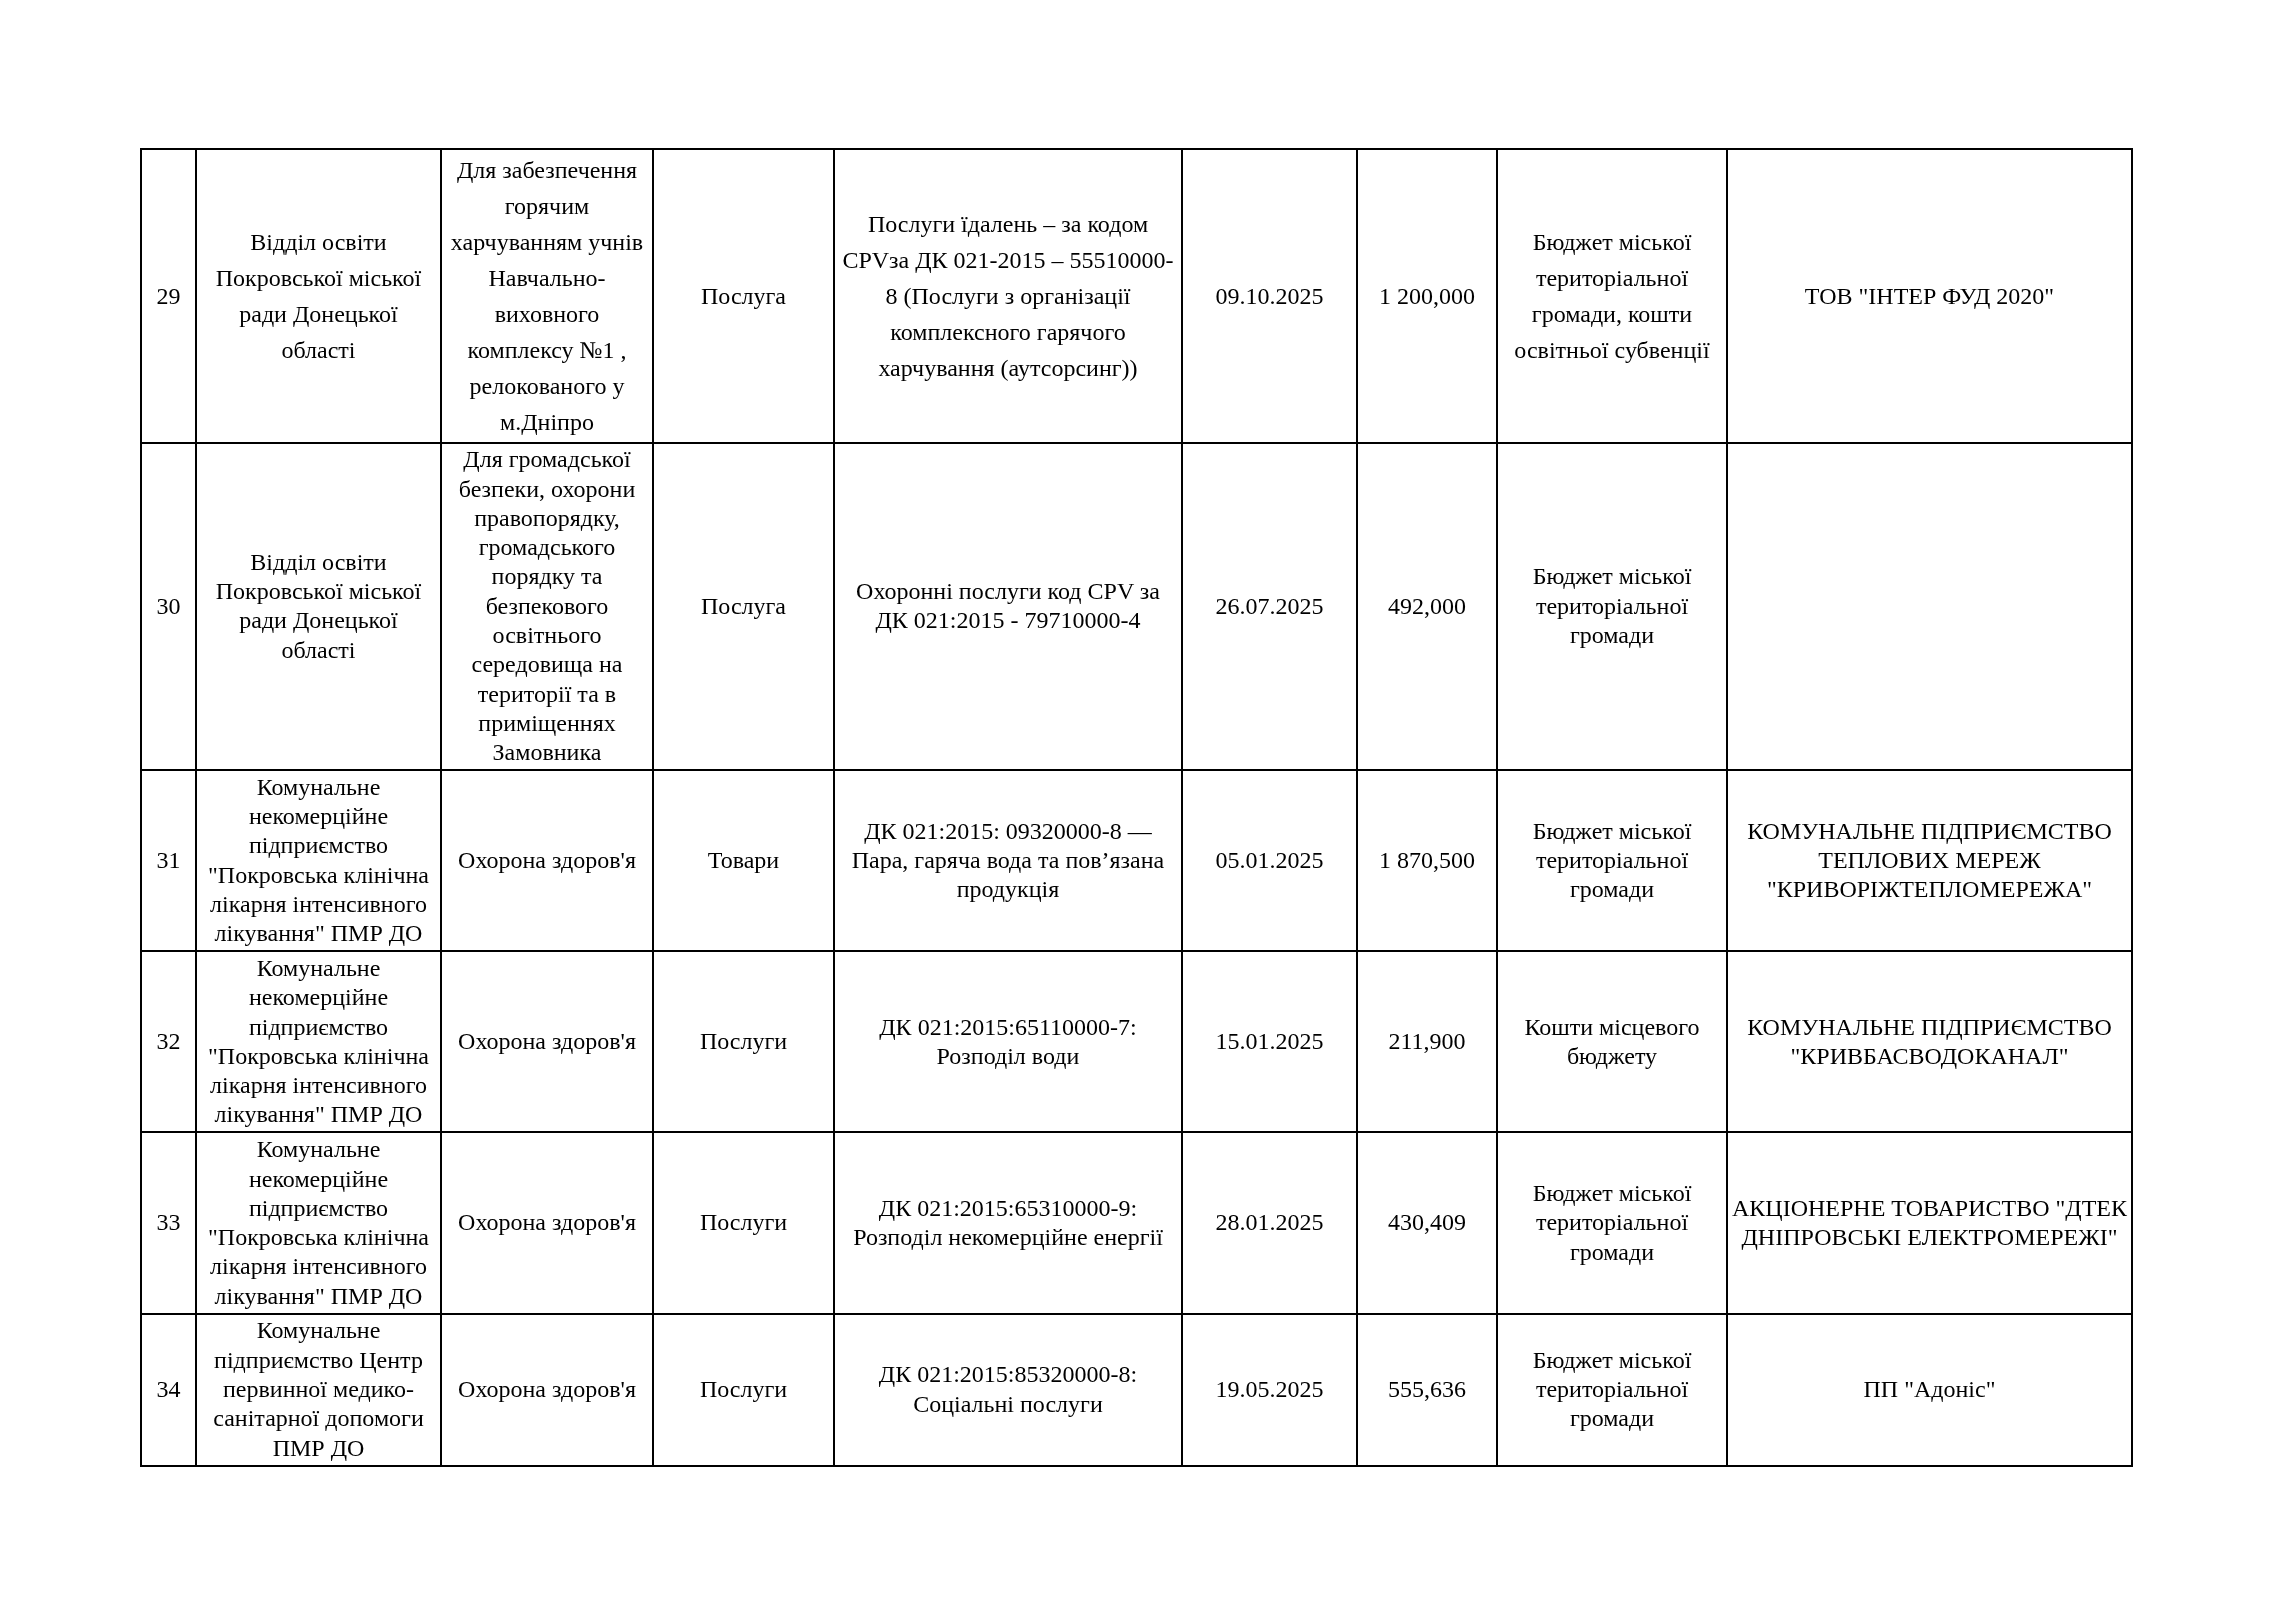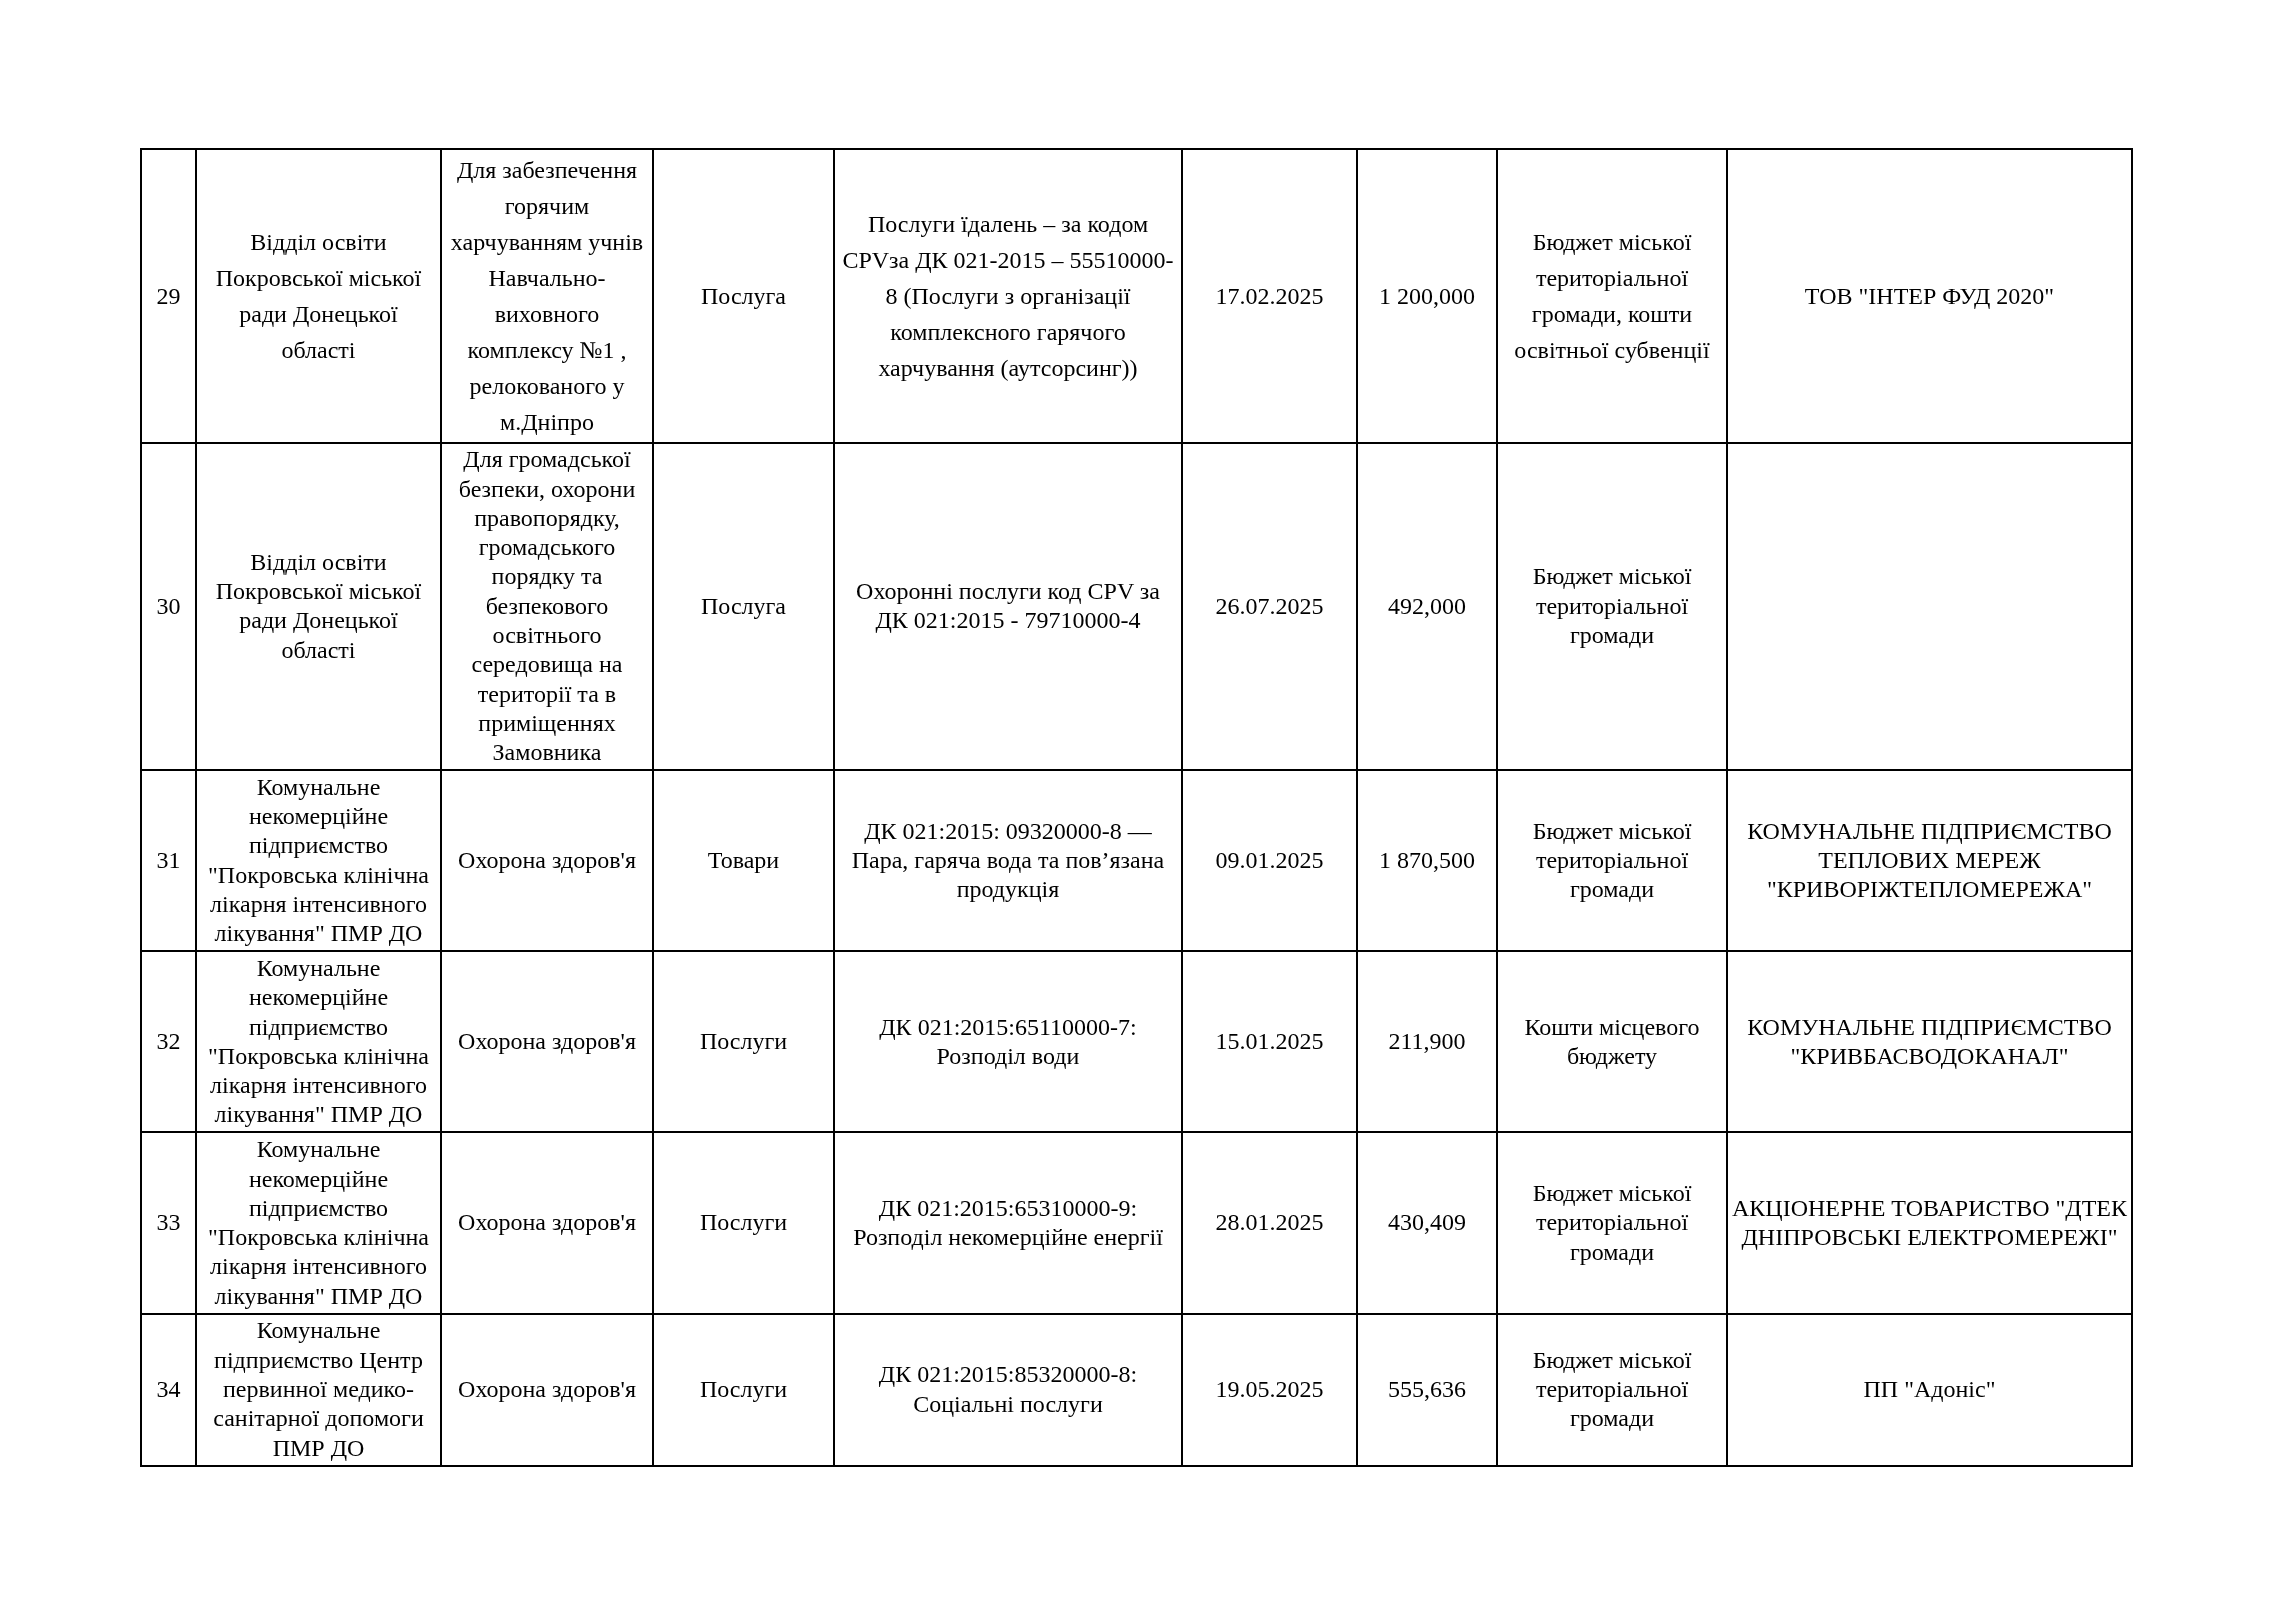--- a/index.html
+++ b/index.html
@@ -66,21 +66,21 @@
       <col class="c-budget">
       <col class="c-supplier">
   </colgroup>
   <tbody>
     <tr class="r0">
       <td>29</td>
       <td>Відділ освіти Покровської міської ради Донецької області</td>
       <td>Для забезпечення горячим харчуванням учнів Навчально-виховного комплексу №1 , релокованого у м.Дніпро</td>
       <td>Послуга</td>
       <td>Послуги їдалень – за кодом CPVза ДК 021-2015 – 55510000-8 (Послуги з організації комплексного гарячого харчування (аутсорсинг))</td>
-      <td>17.02.2025</td>
+      <td>09.10.2025</td>
       <td class="ar">1 200,000</td>
       <td>Бюджет міської територіальної громади, кошти освітньої субвенції</td>
       <td>ТОВ "ІНТЕР ФУД 2020"</td>
     </tr>
     <tr class="r1">
       <td>30</td>
       <td class="al">Відділ освіти Покровської міської ради Донецької області</td>
       <td>Для громадської безпеки, охорони правопорядку, громадського порядку та безпекового освітнього середовища на території та в приміщеннях Замовника</td>
       <td>Послуга</td>
       <td class="al">Охоронні послуги  код CPV за ДК 021:2015 - 79710000-4</td>
@@ -88,21 +88,21 @@
       <td class="ar">492,000</td>
       <td class="al">Бюджет міської територіальної громади</td>
       <td></td>
     </tr>
     <tr class="r2">
       <td>31</td>
       <td>Комунальне некомерційне підприємство "Покровська клінічна лікарня інтенсивного лікування" ПМР ДО</td>
       <td>Охорона здоров'я</td>
       <td>Товари</td>
       <td>ДК 021:2015: 09320000-8 — Пара, гаряча вода та пов’язана продукція</td>
-      <td>09.01.2025</td>
+      <td>05.01.2025</td>
       <td class="ar">1 870,500</td>
       <td>Бюджет міської територіальної громади</td>
       <td>КОМУНАЛЬНЕ ПІДПРИЄМСТВО ТЕПЛОВИХ МЕРЕЖ "КРИВОРІЖТЕПЛОМЕРЕЖА"</td>
     </tr>
     <tr class="r3">
       <td>32</td>
       <td>Комунальне некомерційне підприємство "Покровська клінічна лікарня інтенсивного лікування" ПМР ДО</td>
       <td>Охорона здоров'я</td>
       <td>Послуги</td>
       <td>ДК 021:2015:65110000-7: Розподіл води</td>

